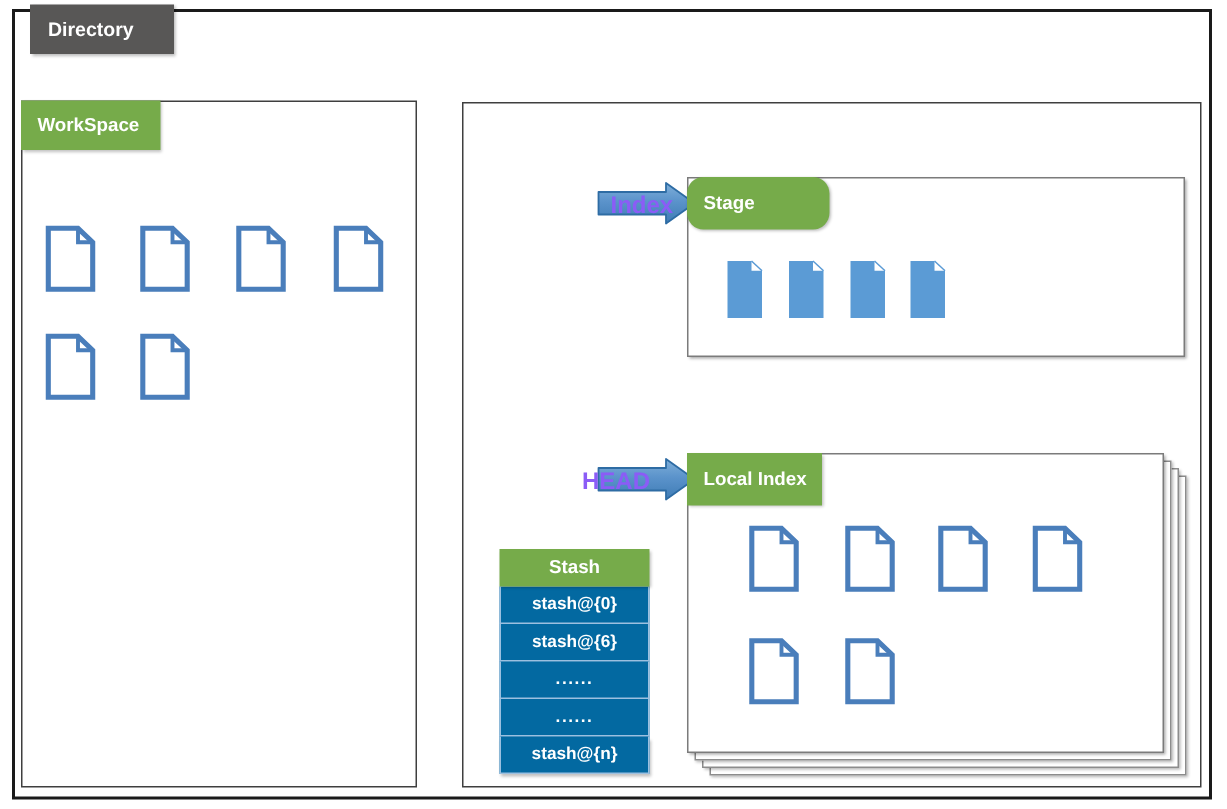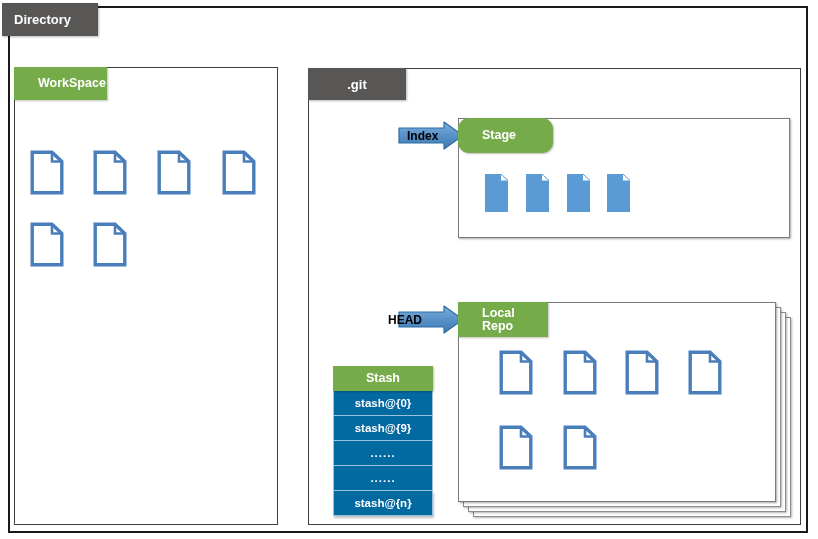--- a/index.html
+++ b/index.html
@@ -42,21 +42,21 @@
     line-height: 1;
     display: flex;
     align-items: center;
     box-sizing: border-box;
     box-shadow: 1px 1px 2px rgba(0,0,0,0.28);
   }
   .dark-tab.left-pad { padding-left: 12px; }
   .dark-tab.center { justify-content: center; }
 
   #directory-tab {
-    left: 2px;
+    left: 20px;
     top: 3px;
     width: 96px;
     height: 33px;
   }
   #git-tab {
     left: 308px;
     top: 68px;
     width: 98px;
     height: 32px;
   }
@@ -67,21 +67,21 @@
     background: #76ab4a;
     color: #ffffff;
     font-weight: bold;
     font-size: 12.5px;
     line-height: 1;
     display: flex;
     align-items: center;
     box-sizing: border-box;
     box-shadow: 1px 1px 2px rgba(0,0,0,0.25);
   }
-  .green-label.left-pad { padding-left: 24px; }
+  .green-label.left-pad { padding-left: 11px; }
   .green-label.center { justify-content: center; text-align: right; }
 
   
   .panel {
     position: absolute;
     background: #ffffff;
     border: 1px solid #3f3f3f;
     box-sizing: border-box;
   }
   .panel-soft {
@@ -114,23 +114,23 @@
   #stack-1 { left: 463px; top: 307px; width: 318px; height: 200px; }
   #localrepo-panel { left: 458px; top: 302px; width: 318px; height: 200px; }
 
   
   .arrow {
     position: absolute;
     display: block;
   }
   .arrow-text {
     position: absolute;
-    color: #000000;
+    color: #8b5cf6;
     font-weight: bold;
-    font-size: 12px;
+    font-size: 16px;
     line-height: 1;
     white-space: nowrap;
     pointer-events: none;
   }
   #index-arrow  { left: 398px; top: 121px; width: 66px; height: 29px; }
   #index-text   { left: 407px; top: 130px; }
   #head-arrow   { left: 398px; top: 305px; width: 66px; height: 29px; }
   #head-text    { left: 388px; top: 314px; }
 
   
@@ -280,29 +280,28 @@
         <stop offset="45%" stop-color="#5b93cb"></stop>
         <stop offset="100%" stop-color="#3f7cb5"></stop>
       </linearGradient>
     </defs>
     <path d="M1,7 L46,7 L46,1 L65,14.5 L46,28 L46,22 L1,22 Z" fill="url(#agrad2)" stroke="#2e6ca4" stroke-width="1.2" stroke-linejoin="round"></path>
   </svg>
   <span class="arrow-text" id="head-text">HEAD</span>
 
   <div class="green-label left-pad" id="workspace-label">WorkSpace</div>
   <div class="green-label left-pad" id="stage-label">Stage</div>
-  <div class="green-label left-pad" id="localrepo-label">Local Repo</div>
+  <div class="green-label left-pad" id="localrepo-label">Local Index</div>
 
   <div id="stash-table">
     <div class="green-label center" id="stash-label" style="position:relative;left:0;top:0;">Stash</div>
     <div id="stash-rows">
         <div class="stash-row">stash@{0}</div>
-        <div class="stash-row">stash@{9}</div>
+        <div class="stash-row">stash@{6}</div>
         <div class="stash-row dots">......</div>
         <div class="stash-row dots">......</div>
         <div class="stash-row">stash@{n}</div>
       </div>
   </div>
 
   <div class="dark-tab left-pad" id="directory-tab">Directory</div>
-  <div class="dark-tab center" id="git-tab">.git</div>
 
 </div>
 
 </body></html>

